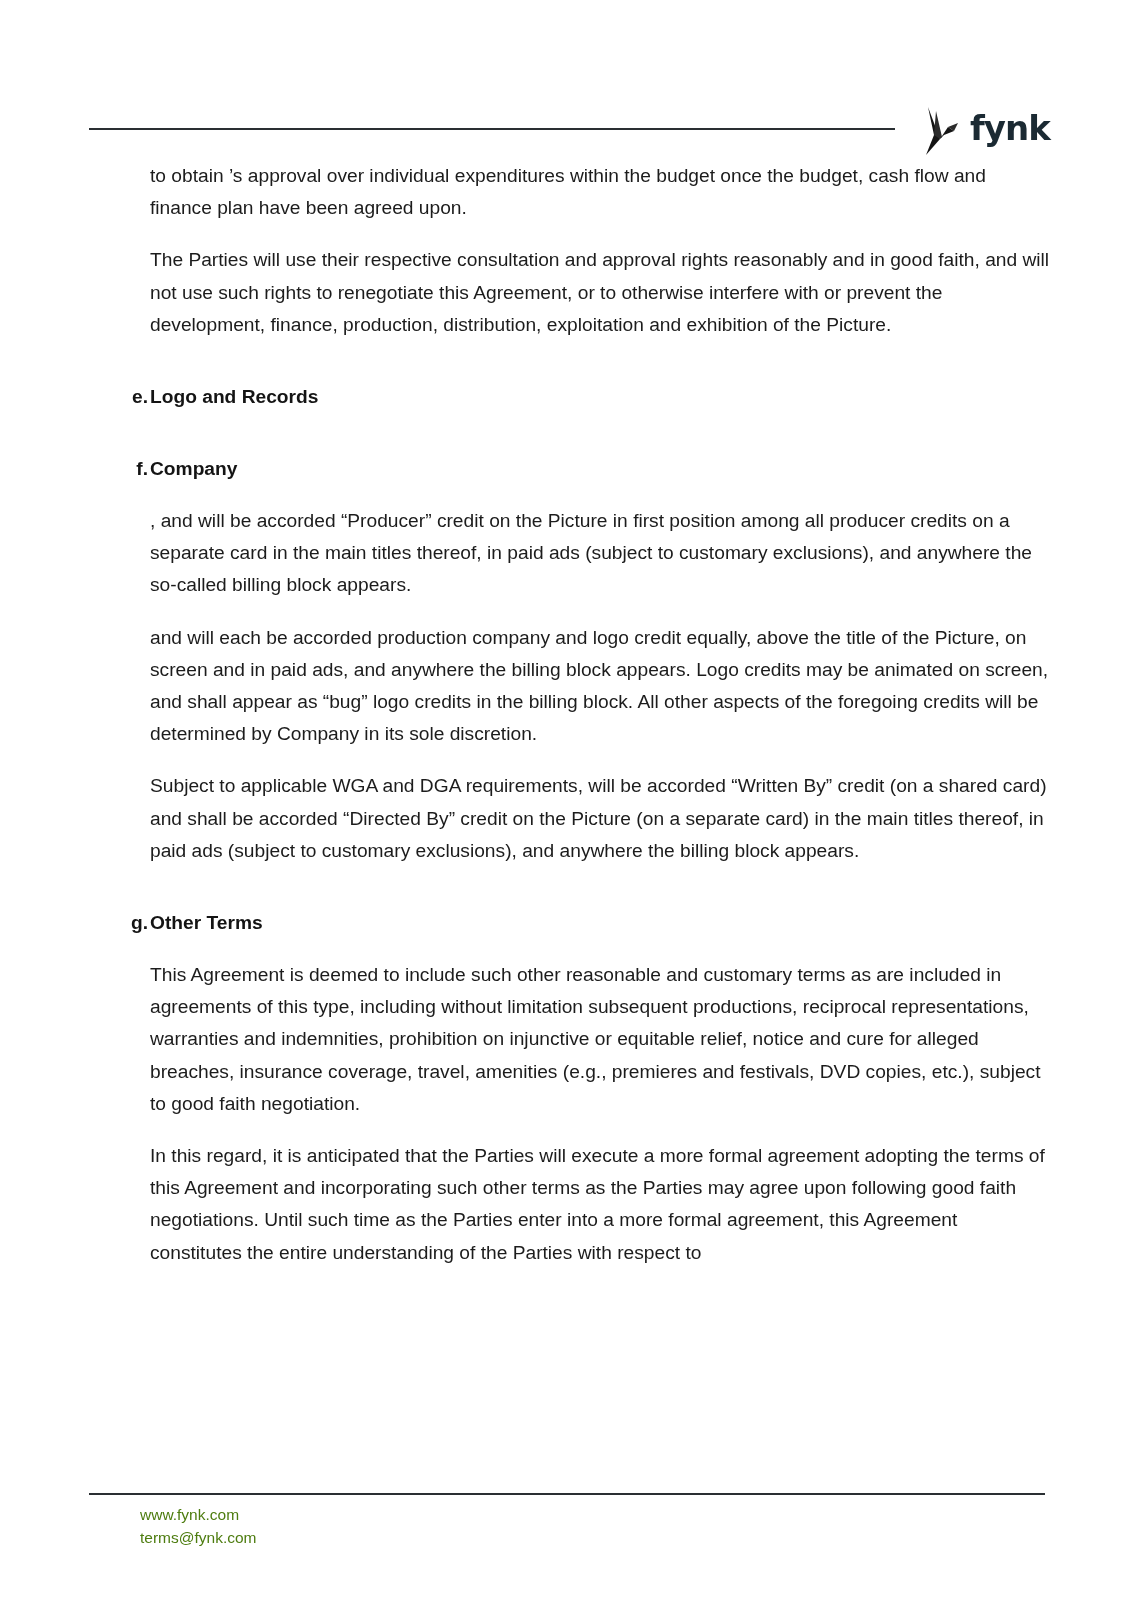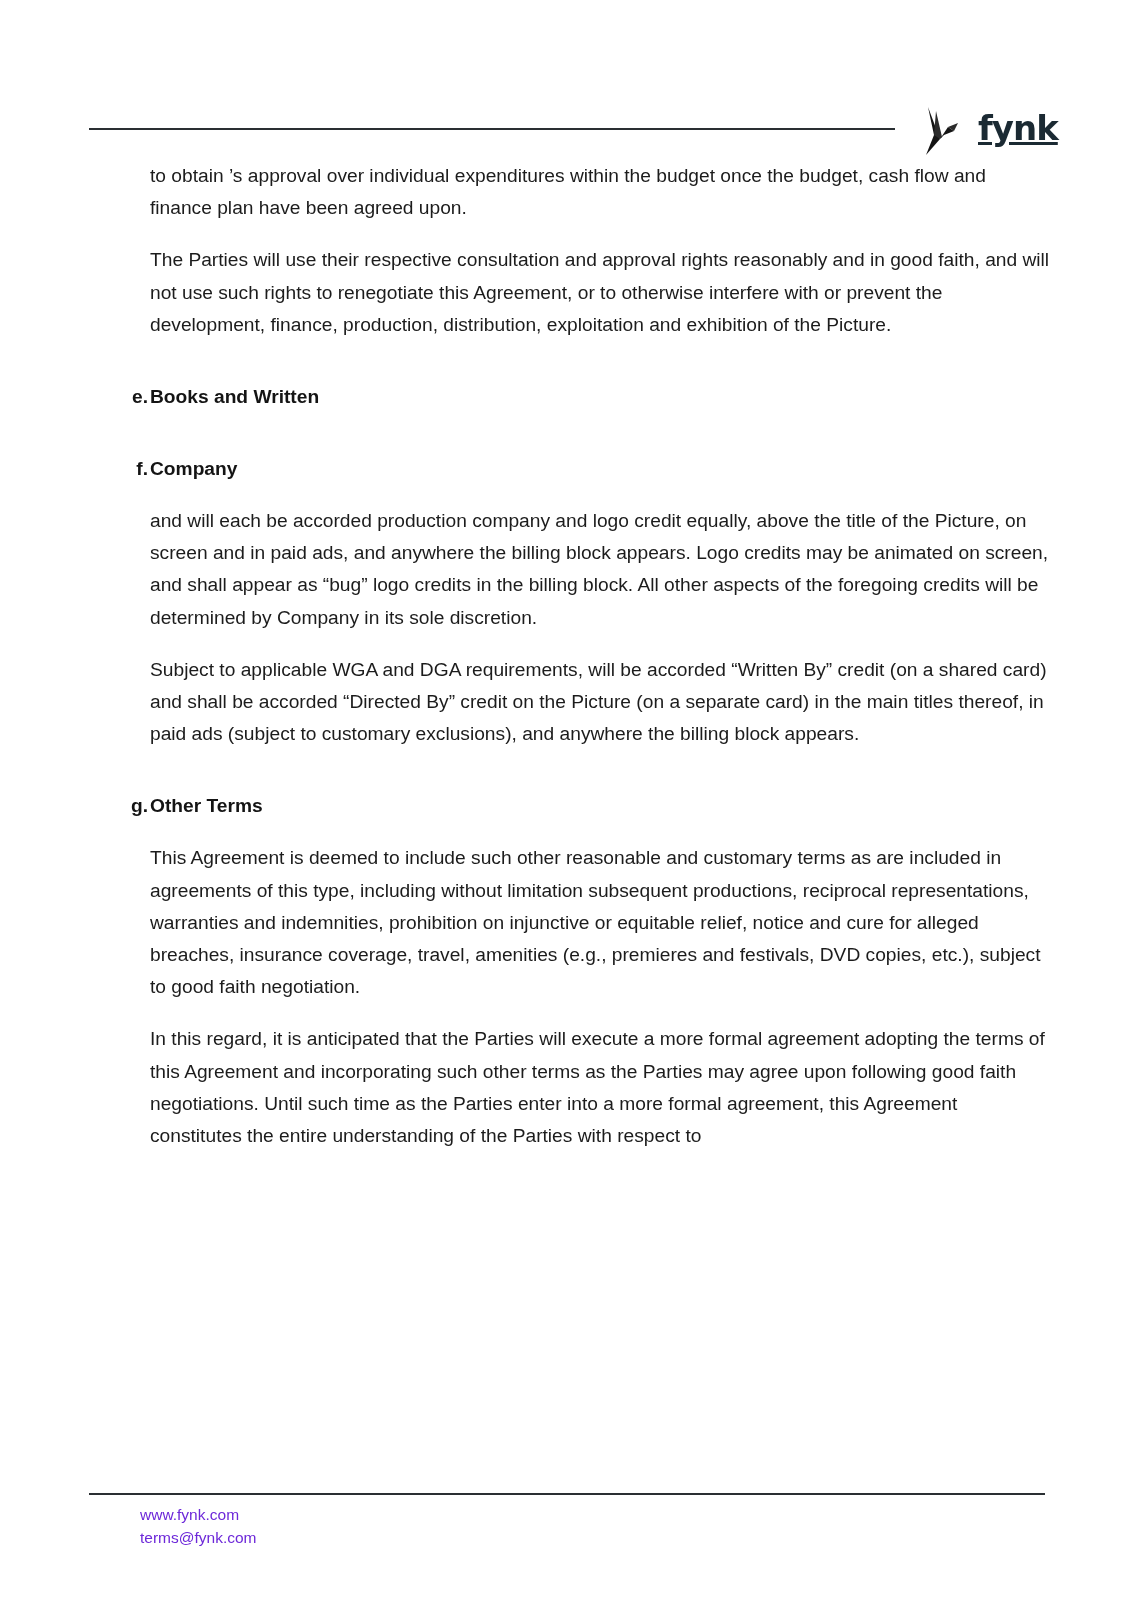--- a/index.html
+++ b/index.html
@@ -11,41 +11,41 @@
     .header-rule {
       position: absolute; left: 89px; top: 128px; width: 806px; height: 2px;
       background: #2a2f33;
     }
     .logo {
       position: absolute; left: 918px; top: 104px; height: 52px; display: flex; align-items: center;
     }
     .logo svg { display: block; }
     .logo-text {
       font-family: "DejaVu Sans", sans-serif; font-weight: bold; font-size: 34px;
-      color: #1b2a33; letter-spacing: -1px; margin-left: 18px; line-height: 1;
-      position: relative; top: -2px; text-decoration: underline;
+      color: #1b2a33; letter-spacing: -1px; margin-left: 10px; line-height: 1;
+      position: relative; top: -2px;
     }
     .content {
       position: absolute; left: 150px; top: 160px; width: 900px;
       font-size: 19.2px; line-height: 32.2px; color: #1c1c1c;
     }
     .para { margin: 0 0 20px 0; }
     .heading {
       position: relative; font-weight: bold; font-size: 19.2px; line-height: 32px;
       margin: 40px 0 20px 0; color: #141414;
     }
     .heading .num {
       position: absolute; right: 100%; margin-right: 2px; white-space: nowrap;
     }
     .footer-rule {
       position: absolute; left: 89px; top: 1493px; width: 956px; height: 2px;
       background: #2a2f33;
     }
     .footer {
-      position: absolute; left: 140px; top: 1503px; font-size: 15.5px; line-height: 23px; color: #6d28d9;
+      position: absolute; left: 140px; top: 1503px; font-size: 15.5px; line-height: 23px; color: #4d7c0f;
     }
   </style>
 </head>
 <body>
 
 <div class="header-rule"></div>
 <div class="logo">
   <svg width="42" height="50" viewBox="0 0 42 50">
     <polygon points="10,2 16,30 8,50 22,34" fill="#141414"></polygon>
     <polygon points="18,6 24,32 22,34 16,30" fill="#2b2b2b"></polygon>
@@ -54,27 +54,28 @@
   </svg>
   <span class="logo-text">fynk</span>
 </div>
 
 <div class="content">
   <p class="para">to obtain ’s approval over individual expenditures within the budget once the budget, cash flow and finance plan have been agreed upon.</p>
   <p class="para">The Parties will use their respective consultation and approval rights reasonably and in good faith, and will not use such rights to renegotiate this Agreement, or to otherwise interfere with or prevent the development, finance, production, distribution, exploitation and exhibition of the Picture.</p>
 
   <div class="heading">
     <span class="num">e.</span>
-    <span>Books and Written</span>
+    <span>Logo and Records</span>
   </div>
 
   <div class="heading">
     <span class="num">f.</span>
     <span>Company</span>
   </div>
+  <p class="para">, and will be accorded “Producer” credit on the Picture in first position among all producer credits on a separate card in the main titles thereof, in paid ads (subject to customary exclusions), and anywhere the so-called billing block appears.</p>
   <p class="para">and will each be accorded production company and logo credit equally, above the title of the Picture, on screen and in paid ads, and anywhere the billing block appears. Logo credits may be animated on screen, and shall appear as “bug” logo credits in the billing block. All other aspects of the foregoing credits will be determined by Company in its sole discretion.</p>
   <p class="para">Subject to applicable WGA and DGA requirements, will be accorded “Written By” credit (on a shared card) and shall be accorded “Directed By” credit on the Picture (on a separate card) in the main titles thereof, in paid ads (subject to customary exclusions), and anywhere the billing block appears.</p>
 
   <div class="heading">
     <span class="num">g.</span>
     <span>Other Terms</span>
   </div>
   <p class="para">This Agreement is deemed to include such other reasonable and customary terms as are included in agreements of this type, including without limitation subsequent productions, reciprocal representations, warranties and indemnities, prohibition on injunctive or equitable relief, notice and cure for alleged breaches, insurance coverage, travel, amenities (e.g., premieres and festivals, DVD copies, etc.), subject to good faith negotiation.</p>
   <p class="para">In this regard, it is anticipated that the Parties will execute a more formal agreement adopting the terms of this Agreement and incorporating such other terms as the Parties may agree upon following good faith negotiations. Until such time as the Parties enter into a more formal agreement, this Agreement constitutes the entire understanding of the Parties with respect to</p>
 </div>

